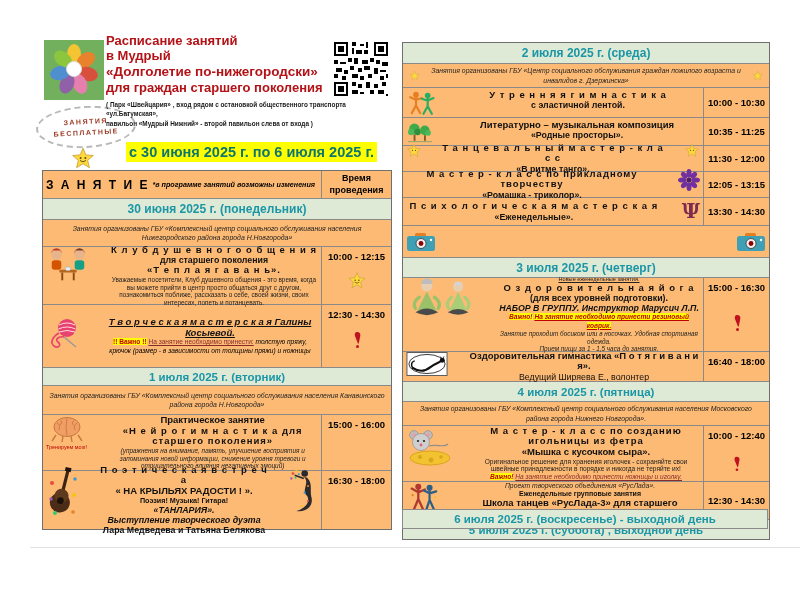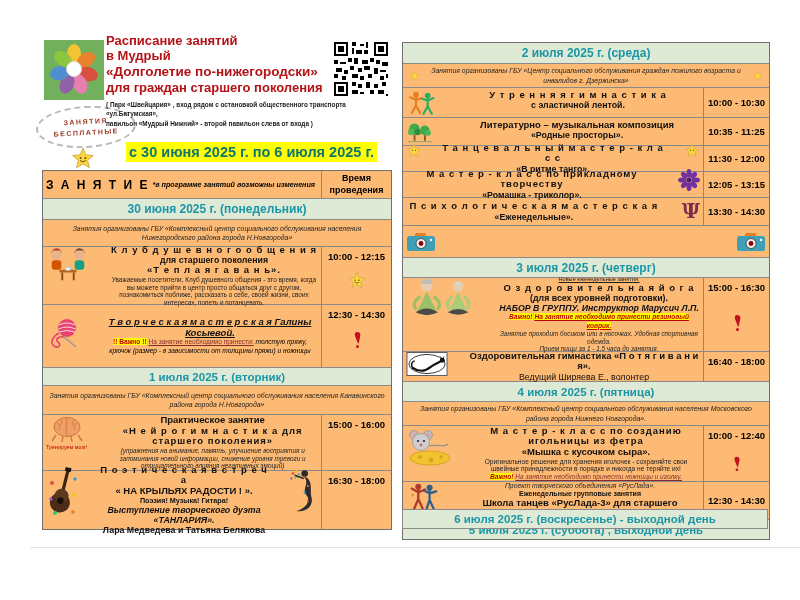--- a/index.html
+++ b/index.html
@@ -283,22 +283,22 @@
               <circle cx="28" cy="30" r="2" fill="#f1c40f"></circle>
                 <circle cx="5" cy="34" r="1.7" fill="#9b59b6"></circle>
               <circle cx="9" cy="48" r="2" fill="#2ecc71"></circle>
                 <circle cx="27" cy="47" r="1.8" fill="#e67e22"></circle>
             </svg>
           </span>
           <div class="txt">
             <div class="title sp">П о э т и ч е с к а я   в с т р е ч а</div>
             <div class="title">« НА  КРЫЛЬЯХ  РАДОСТИ ! ».</div>
             <div class="sub" style="font-size:7.2px">Поэзия! Музыка! Гитара!</div>
+            <div class="sub" style="font-style:italic">«ТАНЛАРИЯ».</div>
             <div class="sub" style="font-style:italic">Выступление творческого дуэта</div>
-            <div class="sub" style="font-style:italic">«ТАНЛАРИЯ».</div>
             <div class="sub">Лара Медведева и Татьяна Белякова</div>
           </div>
           <span class="iconbox">
             <svg width="30" height="52" viewBox="0 0 36 56">
               <circle cx="20" cy="7" r="4" fill="#2b2b2b"></circle>
               <path d="M19,11 C27,18 15,27 23,34 C27,41 21,49 10,52 C23,54 31,45 28,35 C26,27 30,19 23,12 Z" fill="#2b2b2b"></path>
               <path d="M19,13 L8,9" stroke="#2b2b2b" stroke-width="2"></path>
               <circle cx="6" cy="7" r="1.6" fill="#e74c3c"></circle>
                 <circle cx="10" cy="4" r="1.4" fill="#f1c40f"></circle>
               <circle cx="4" cy="13" r="1.4" fill="#9b59b6"></circle>

